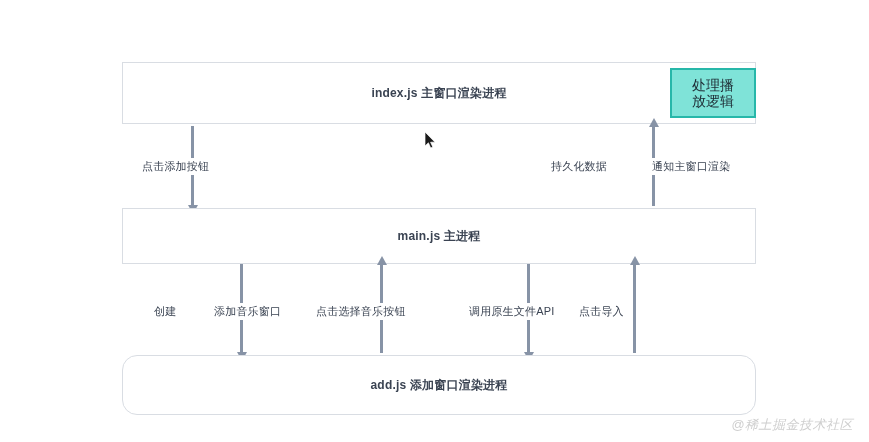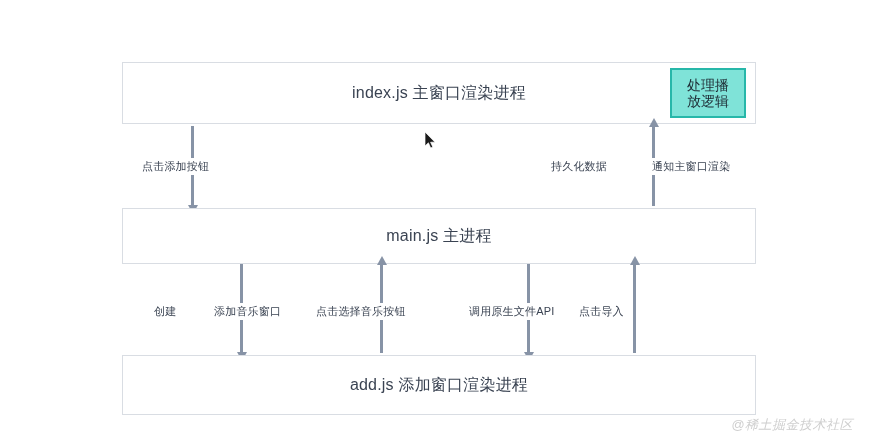--- a/index.html
+++ b/index.html
@@ -27,36 +27,37 @@
   .proc-box {
     position: absolute;
     background: #ffffff;
     border: 1px solid #d9dde3;
     box-sizing: border-box;
     display: flex;
     align-items: center;
     justify-content: center;
   }
   .proc-box-label {
-    font-size: 16px;
+    font-size: 12px;
     color: #3a4352;
     letter-spacing: 0.2px;
     white-space: nowrap;
+    font-weight: bold;
   }
 
   #box-index  { left: 122px; top: 62px;  width: 634px; height: 62px; }
   #box-main   { left: 122px; top: 208px; width: 634px; height: 56px; }
-  #box-add    { left: 122px; top: 355px; width: 634px; height: 60px; }
+  #box-add    { left: 122px; top: 355px; width: 634px; height: 60px; border-radius: 15px; }
 
   
   .tag-box {
     position: absolute;
     left: 670px;
     top: 68px;
-    width: 76px;
+    width: 86px;
     height: 50px;
     background: #7fe3d8;
     border: 2px solid #27b7a9;
     box-sizing: border-box;
     display: flex;
     flex-direction: column;
     align-items: center;
     justify-content: center;
     line-height: 1.15;
   }

